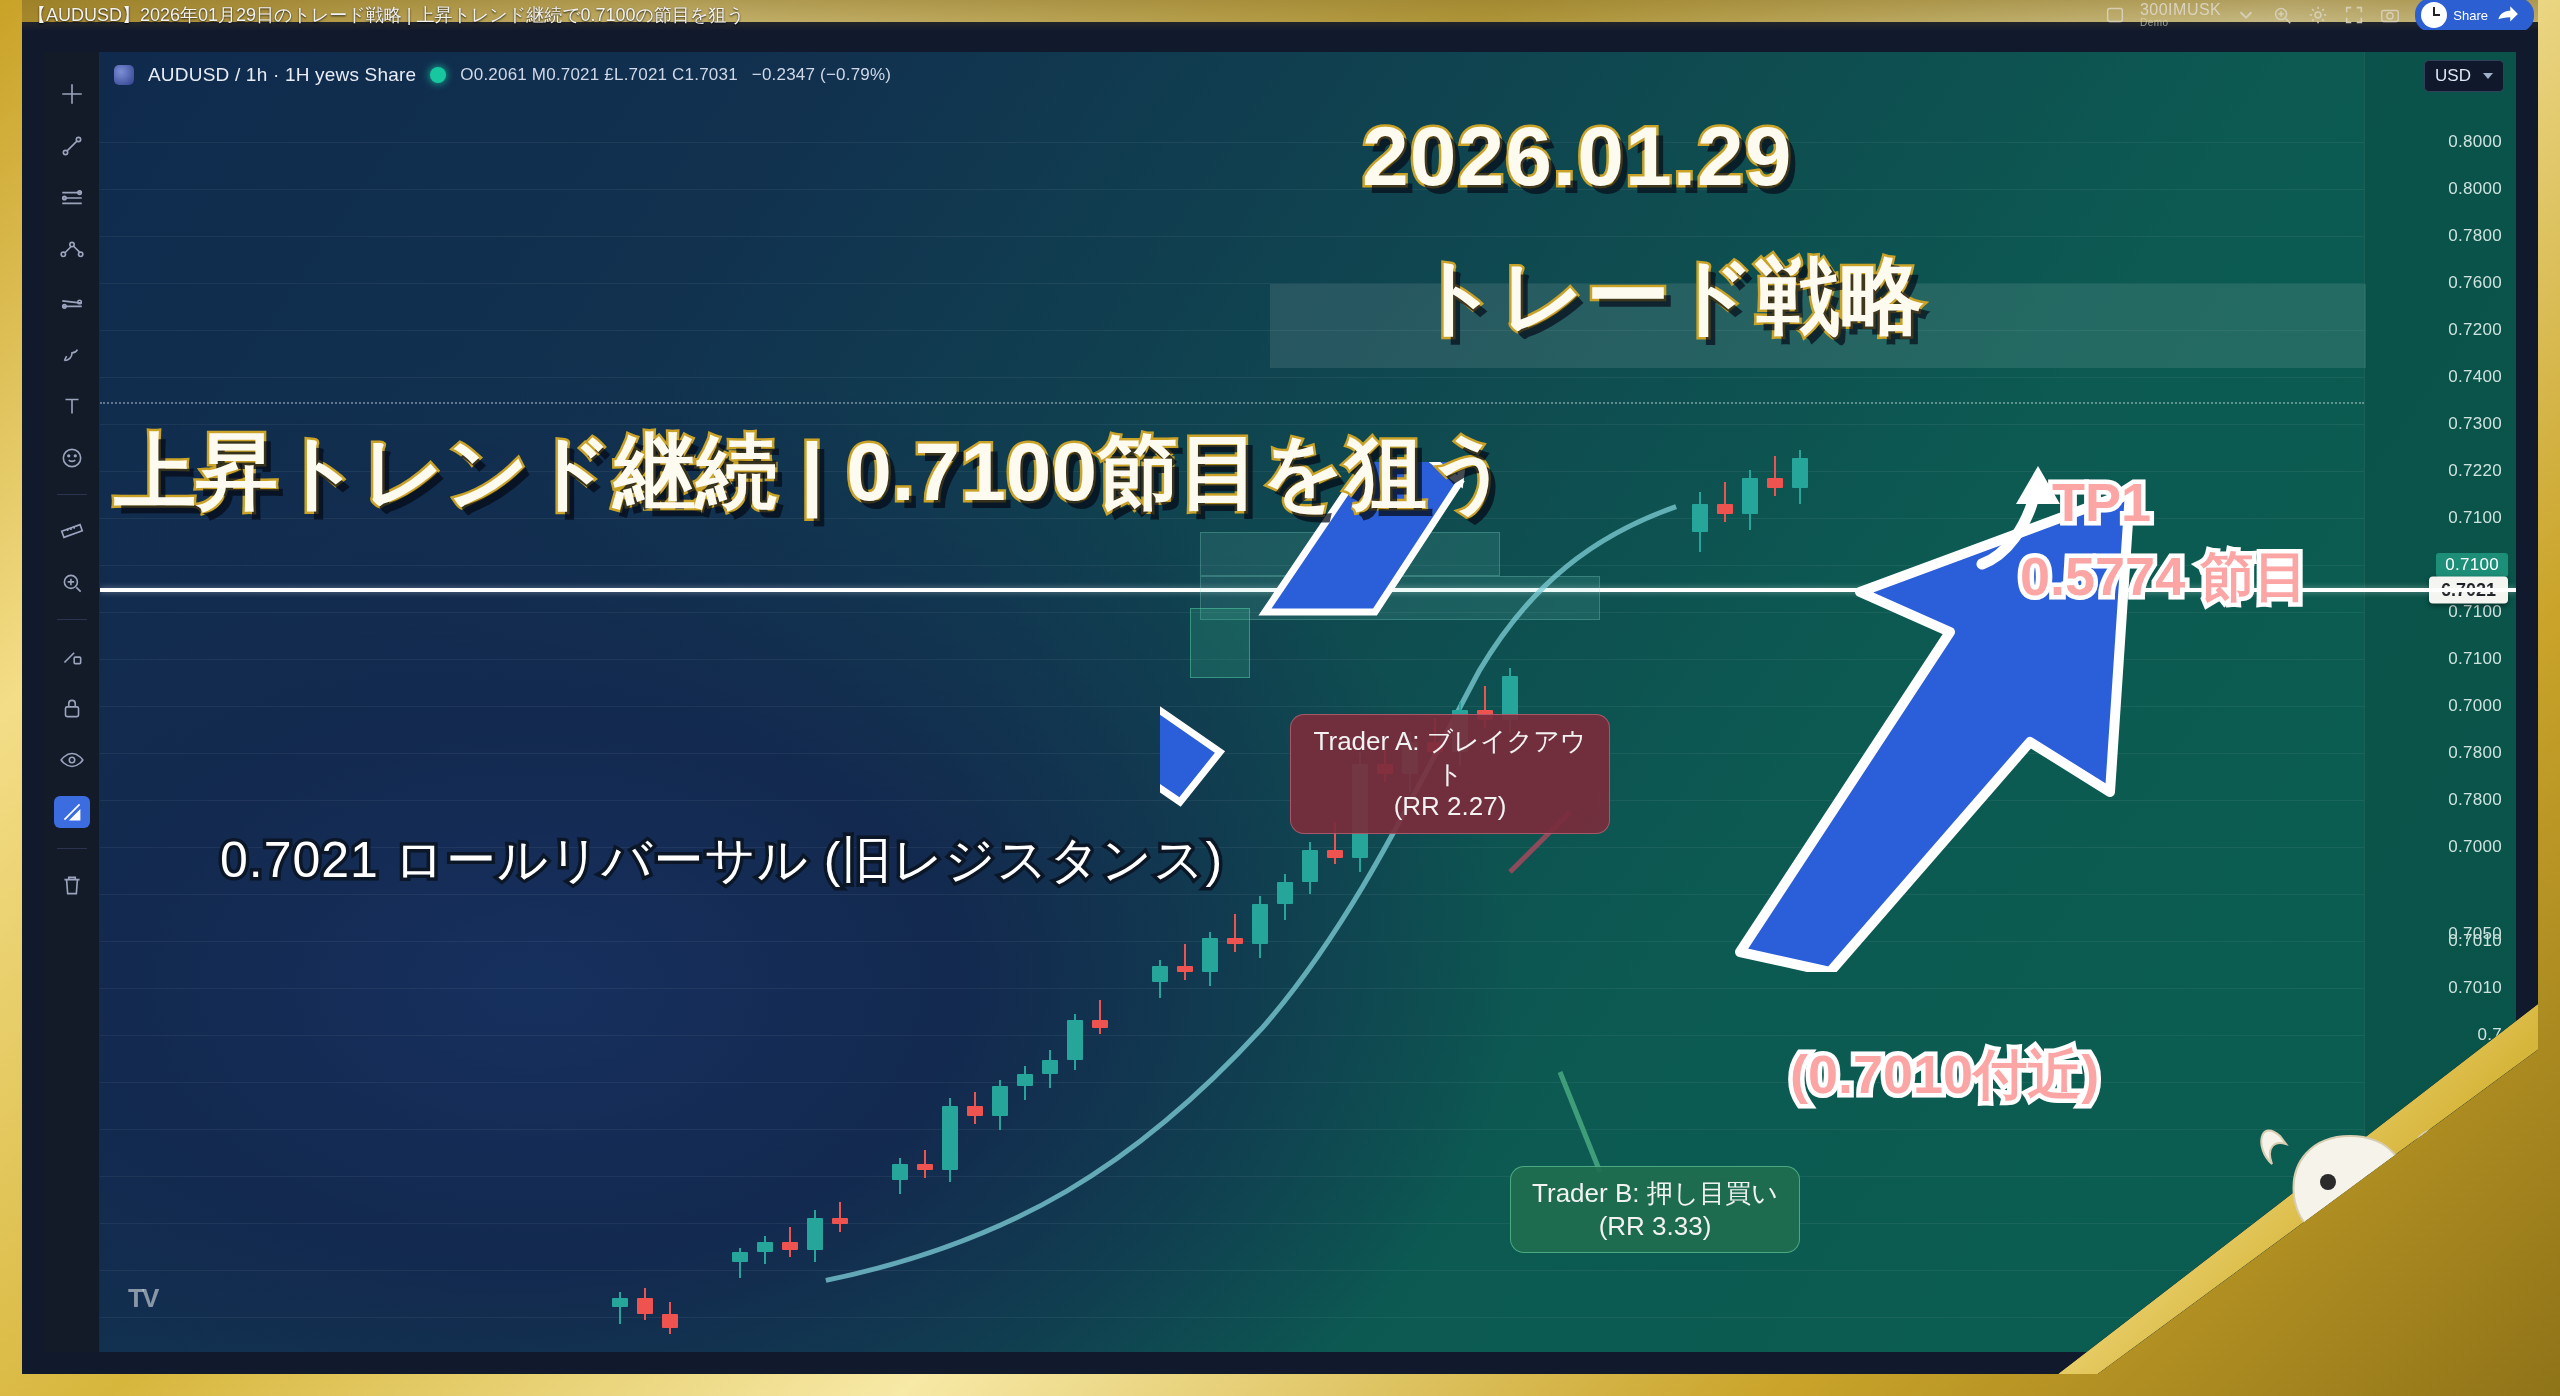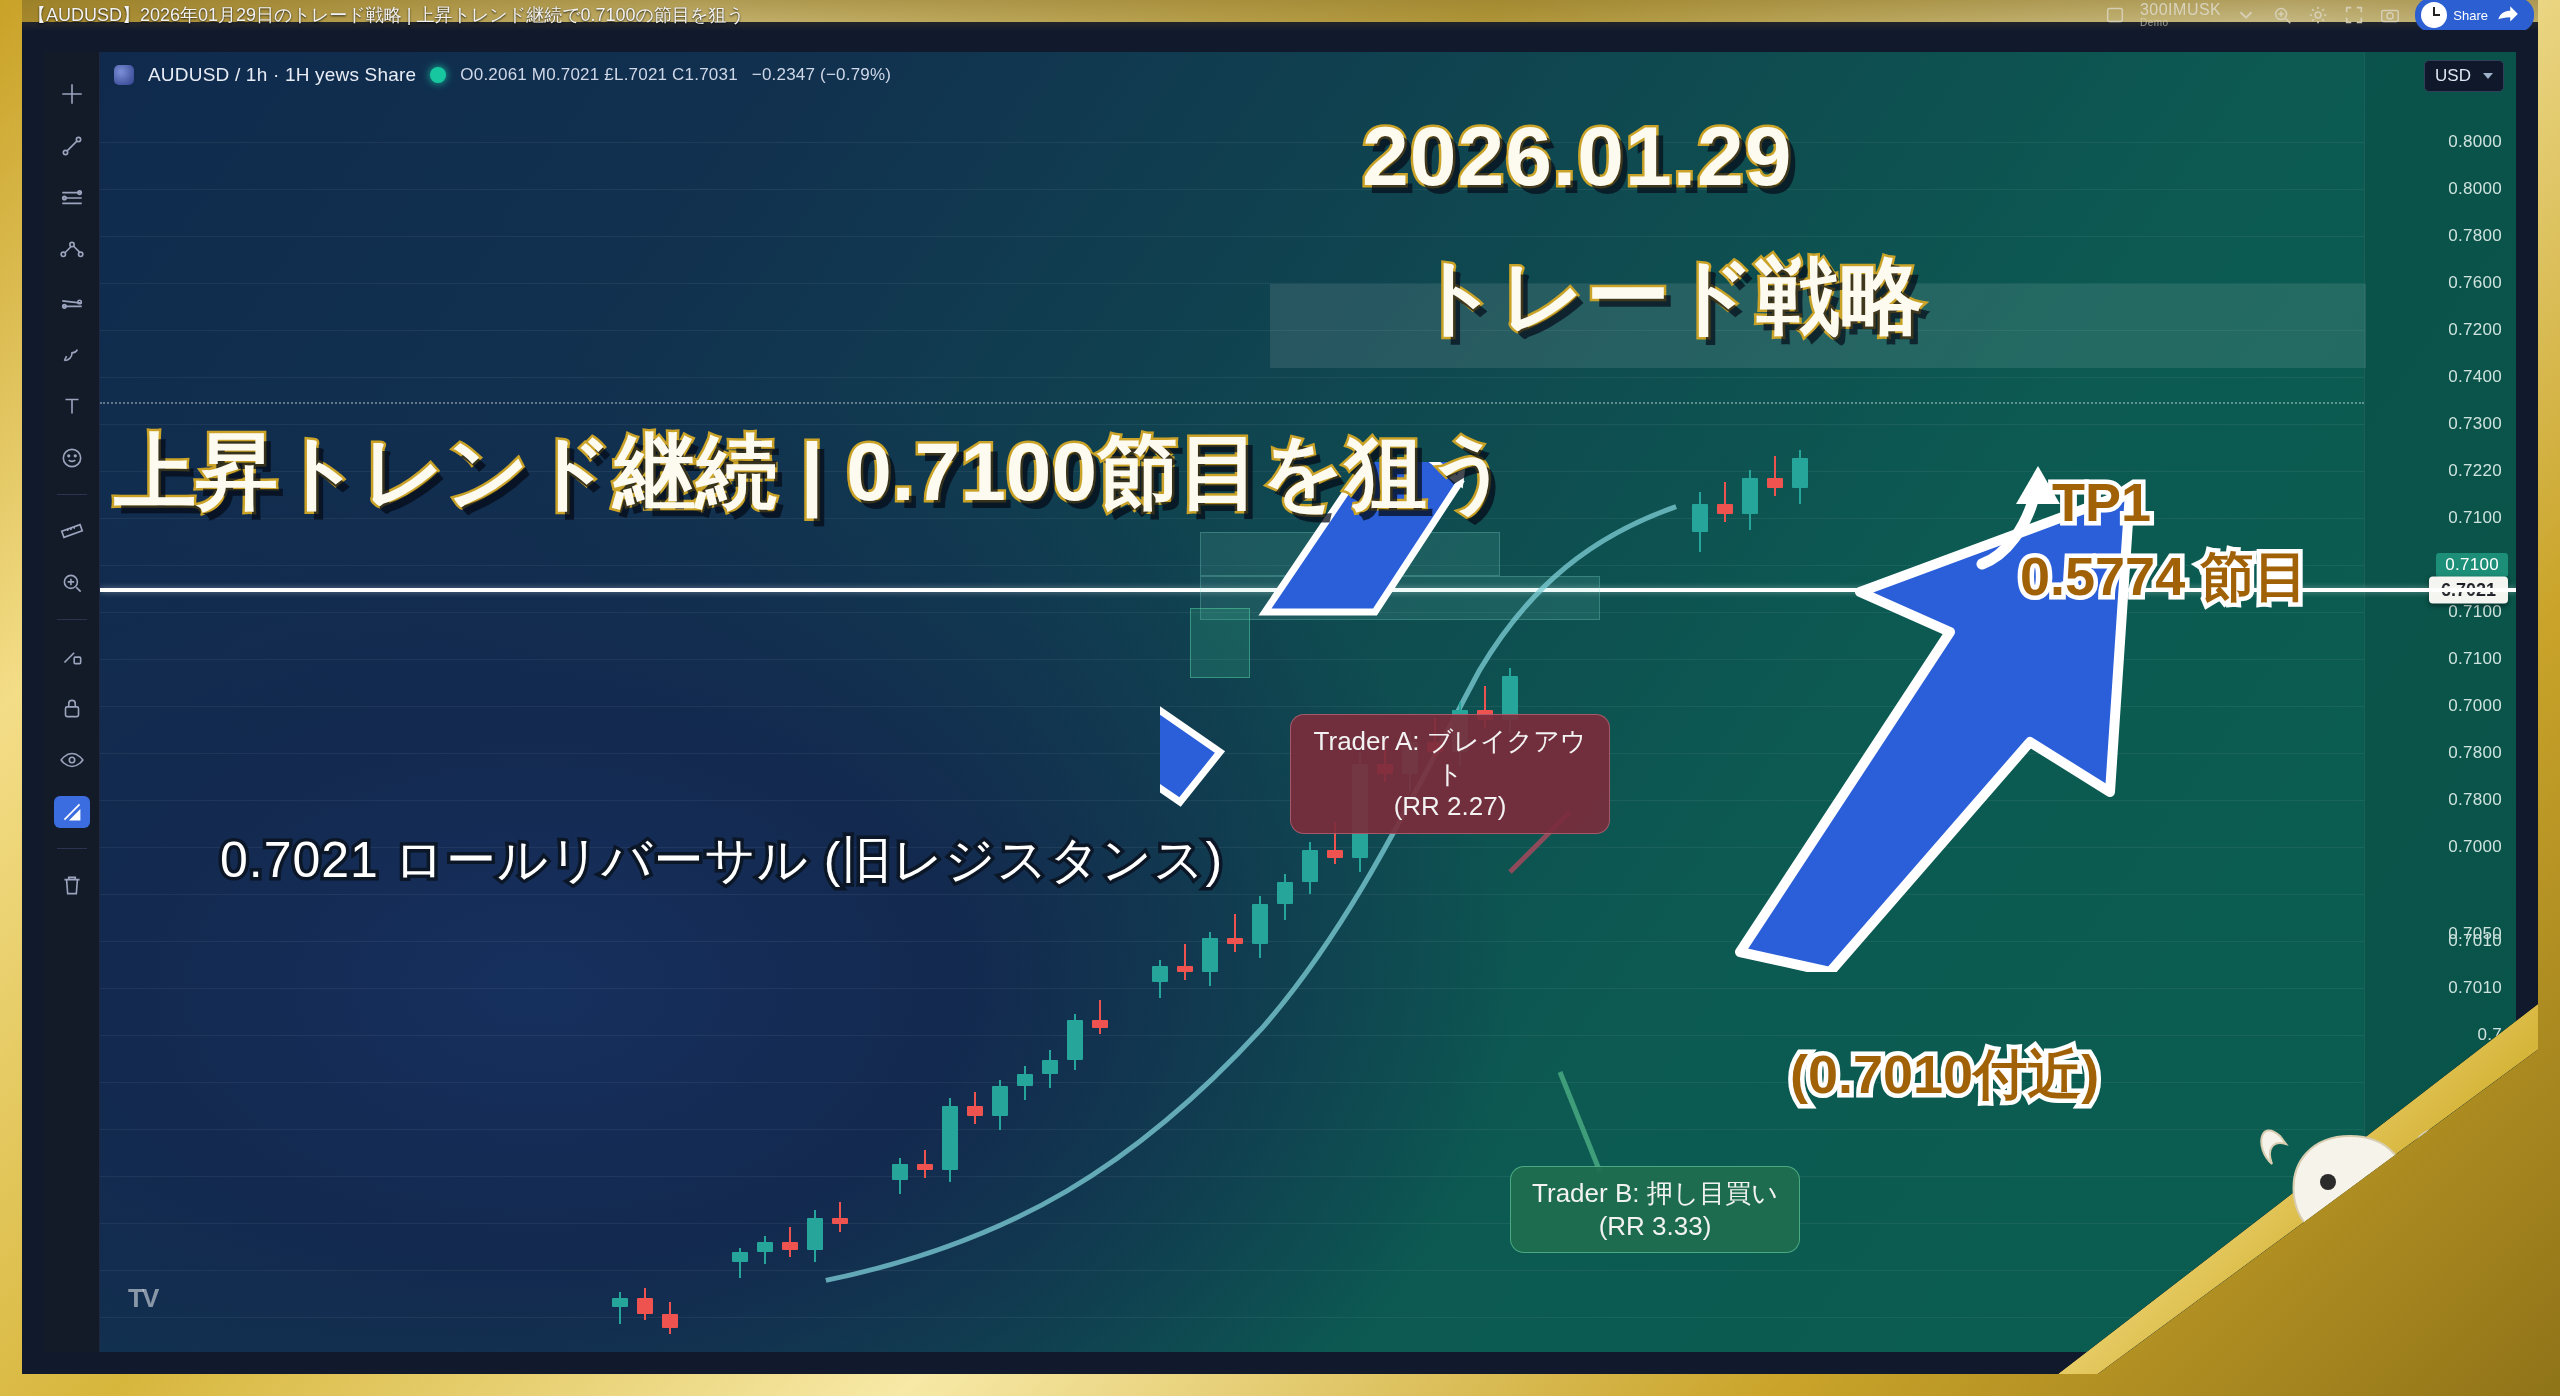--- a/index.html
+++ b/index.html
@@ -170,21 +170,21 @@
   }
 
   
   .anno-white {
     position: absolute; z-index: 18; left: 198px; top: 805px;
     font-size: 50px; color: #ffffff; font-weight: 500;
     -webkit-text-stroke: 7px #0b1626; paint-order: stroke fill;
     letter-spacing: 1px;
   }
   .anno-blue {
-    position: absolute; z-index: 22; font-weight: bold; color: #a16207;
+    position: absolute; z-index: 22; font-weight: bold; color: #fca5a5;
     -webkit-text-stroke: 9px #ffffff; paint-order: stroke fill;
     text-align: left; line-height: 1.14;
   }
   .tp1 { left: 2030px; top: 450px; font-size: 54px; }
   .tp1-price { left: 1998px; top: 524px; font-size: 54px; }
   .ma-note { left: 1768px; top: 1022px; font-size: 54px; }
 
   .callout {
     position: absolute; z-index: 19; border-radius: 14px; padding: 10px 18px;
     color: #f2f2f2; font-size: 26px; text-align: center; line-height: 1.25;

